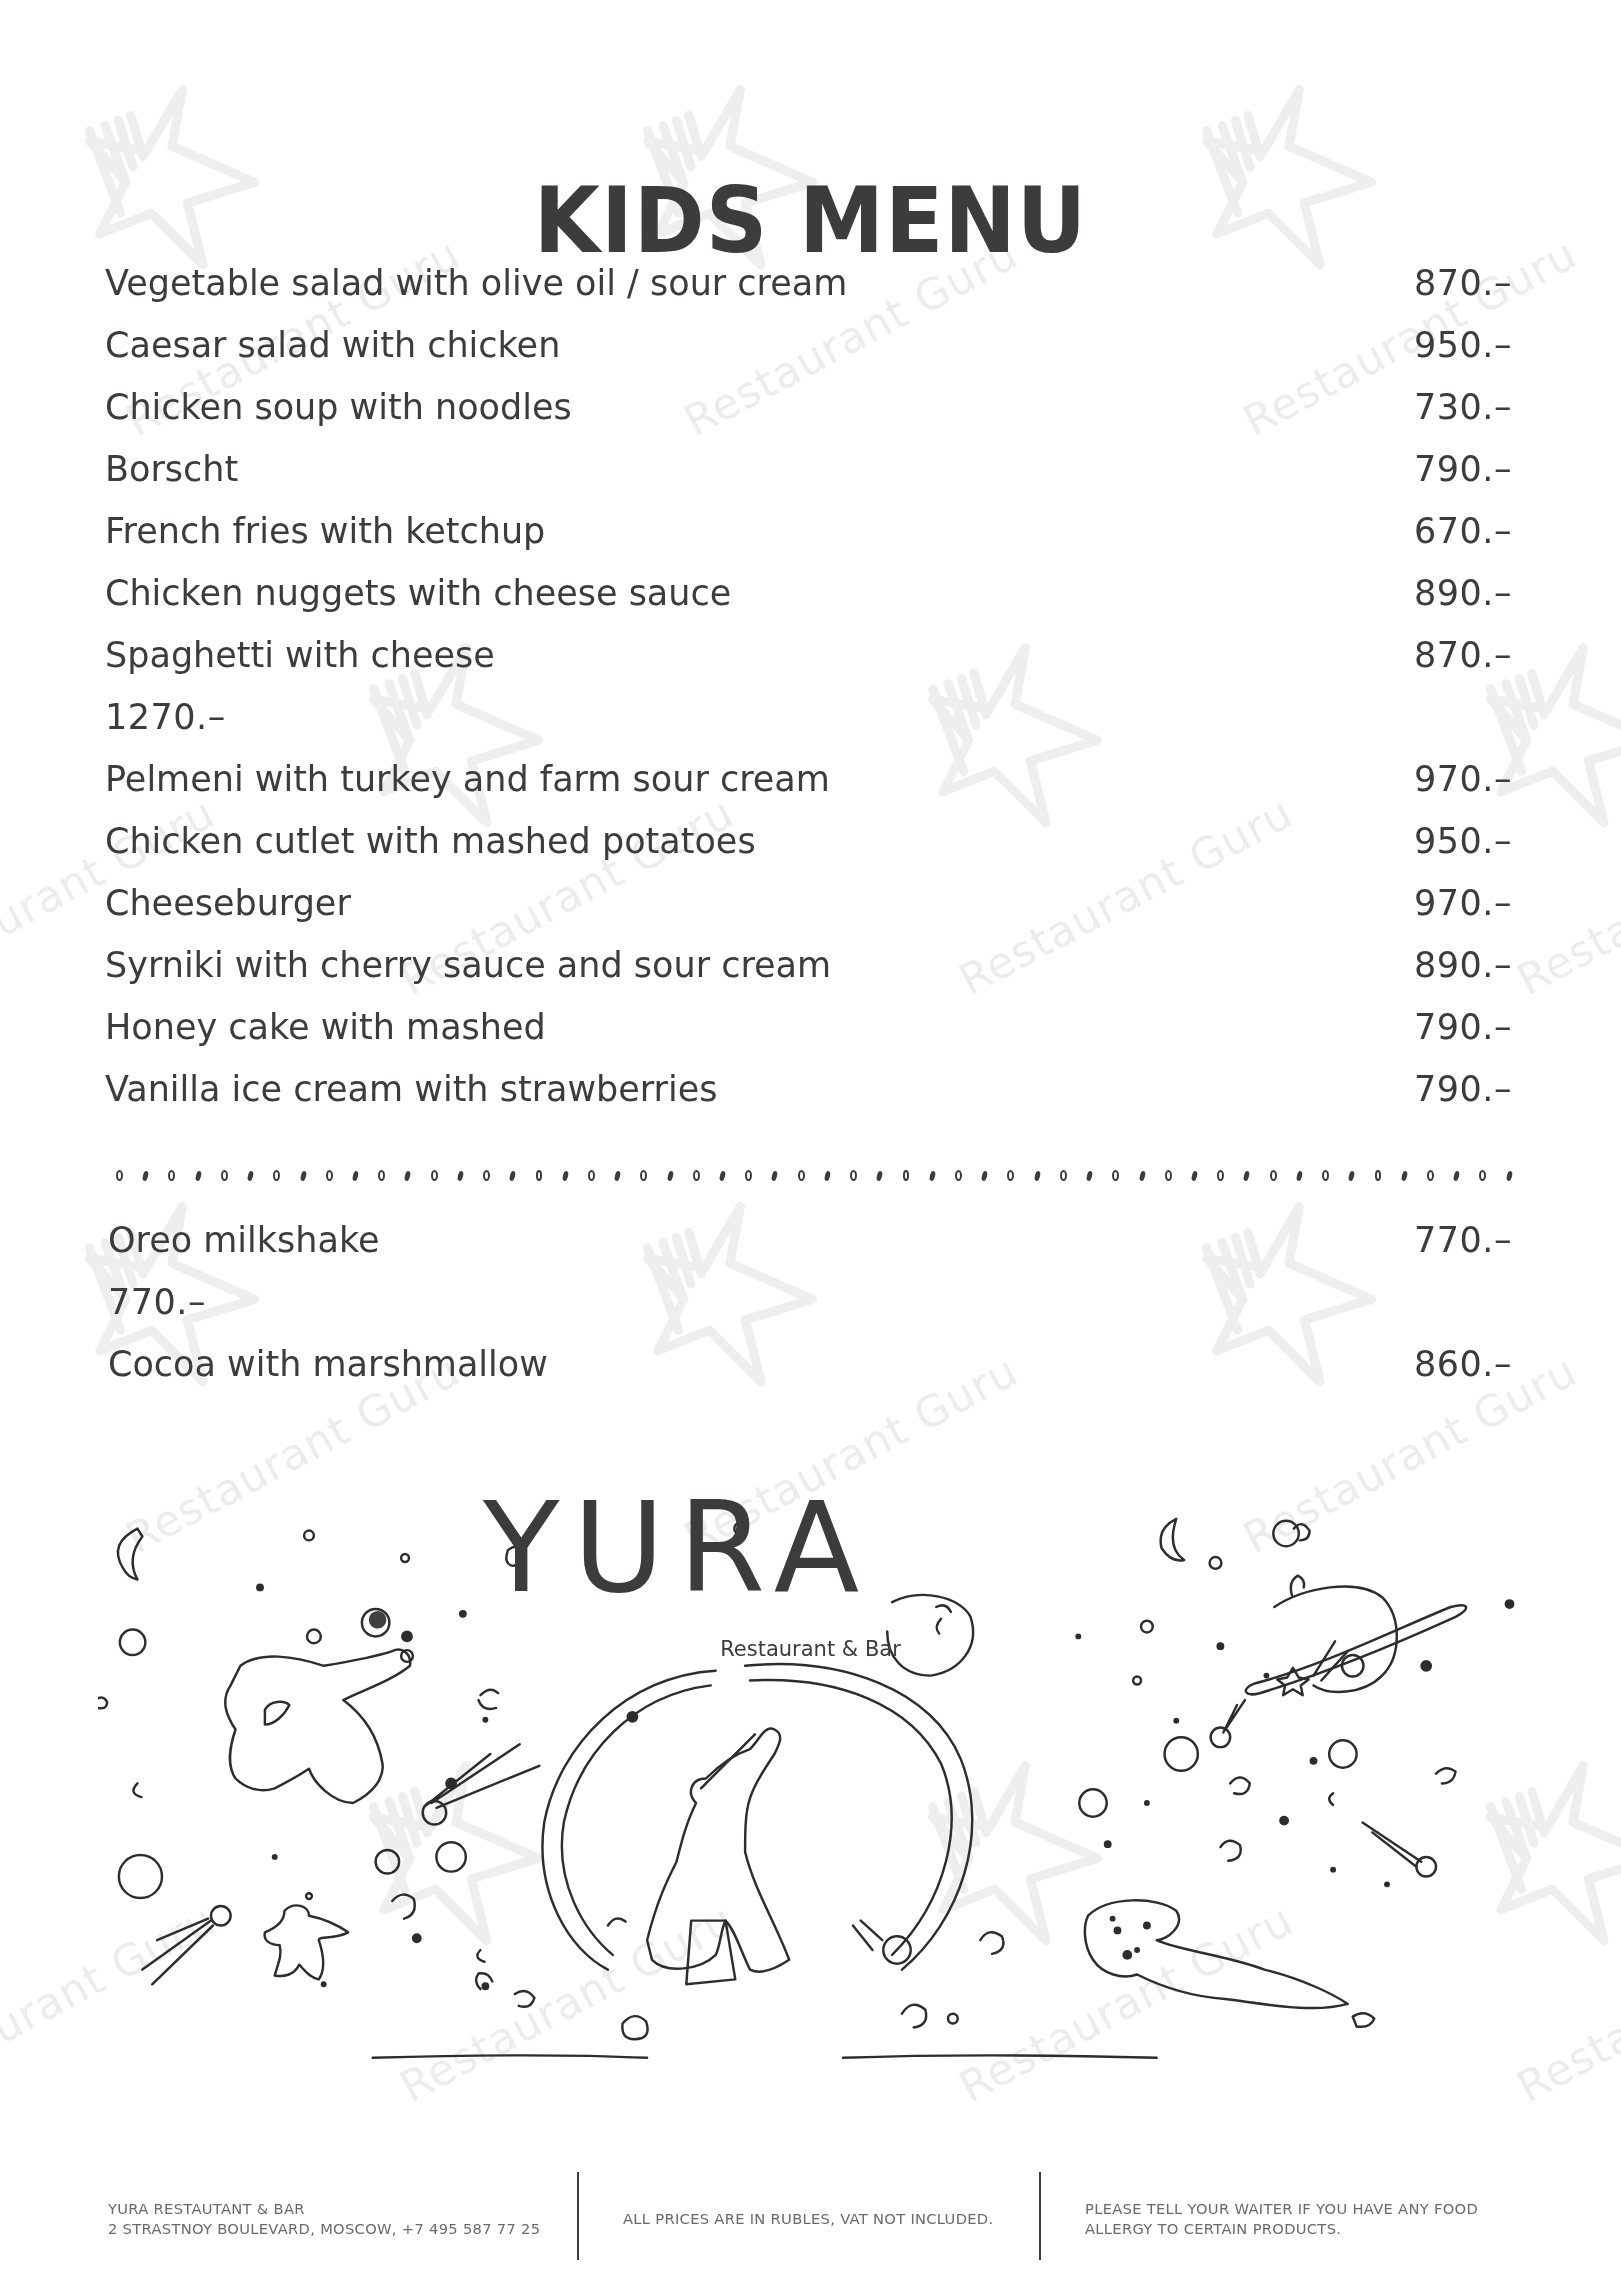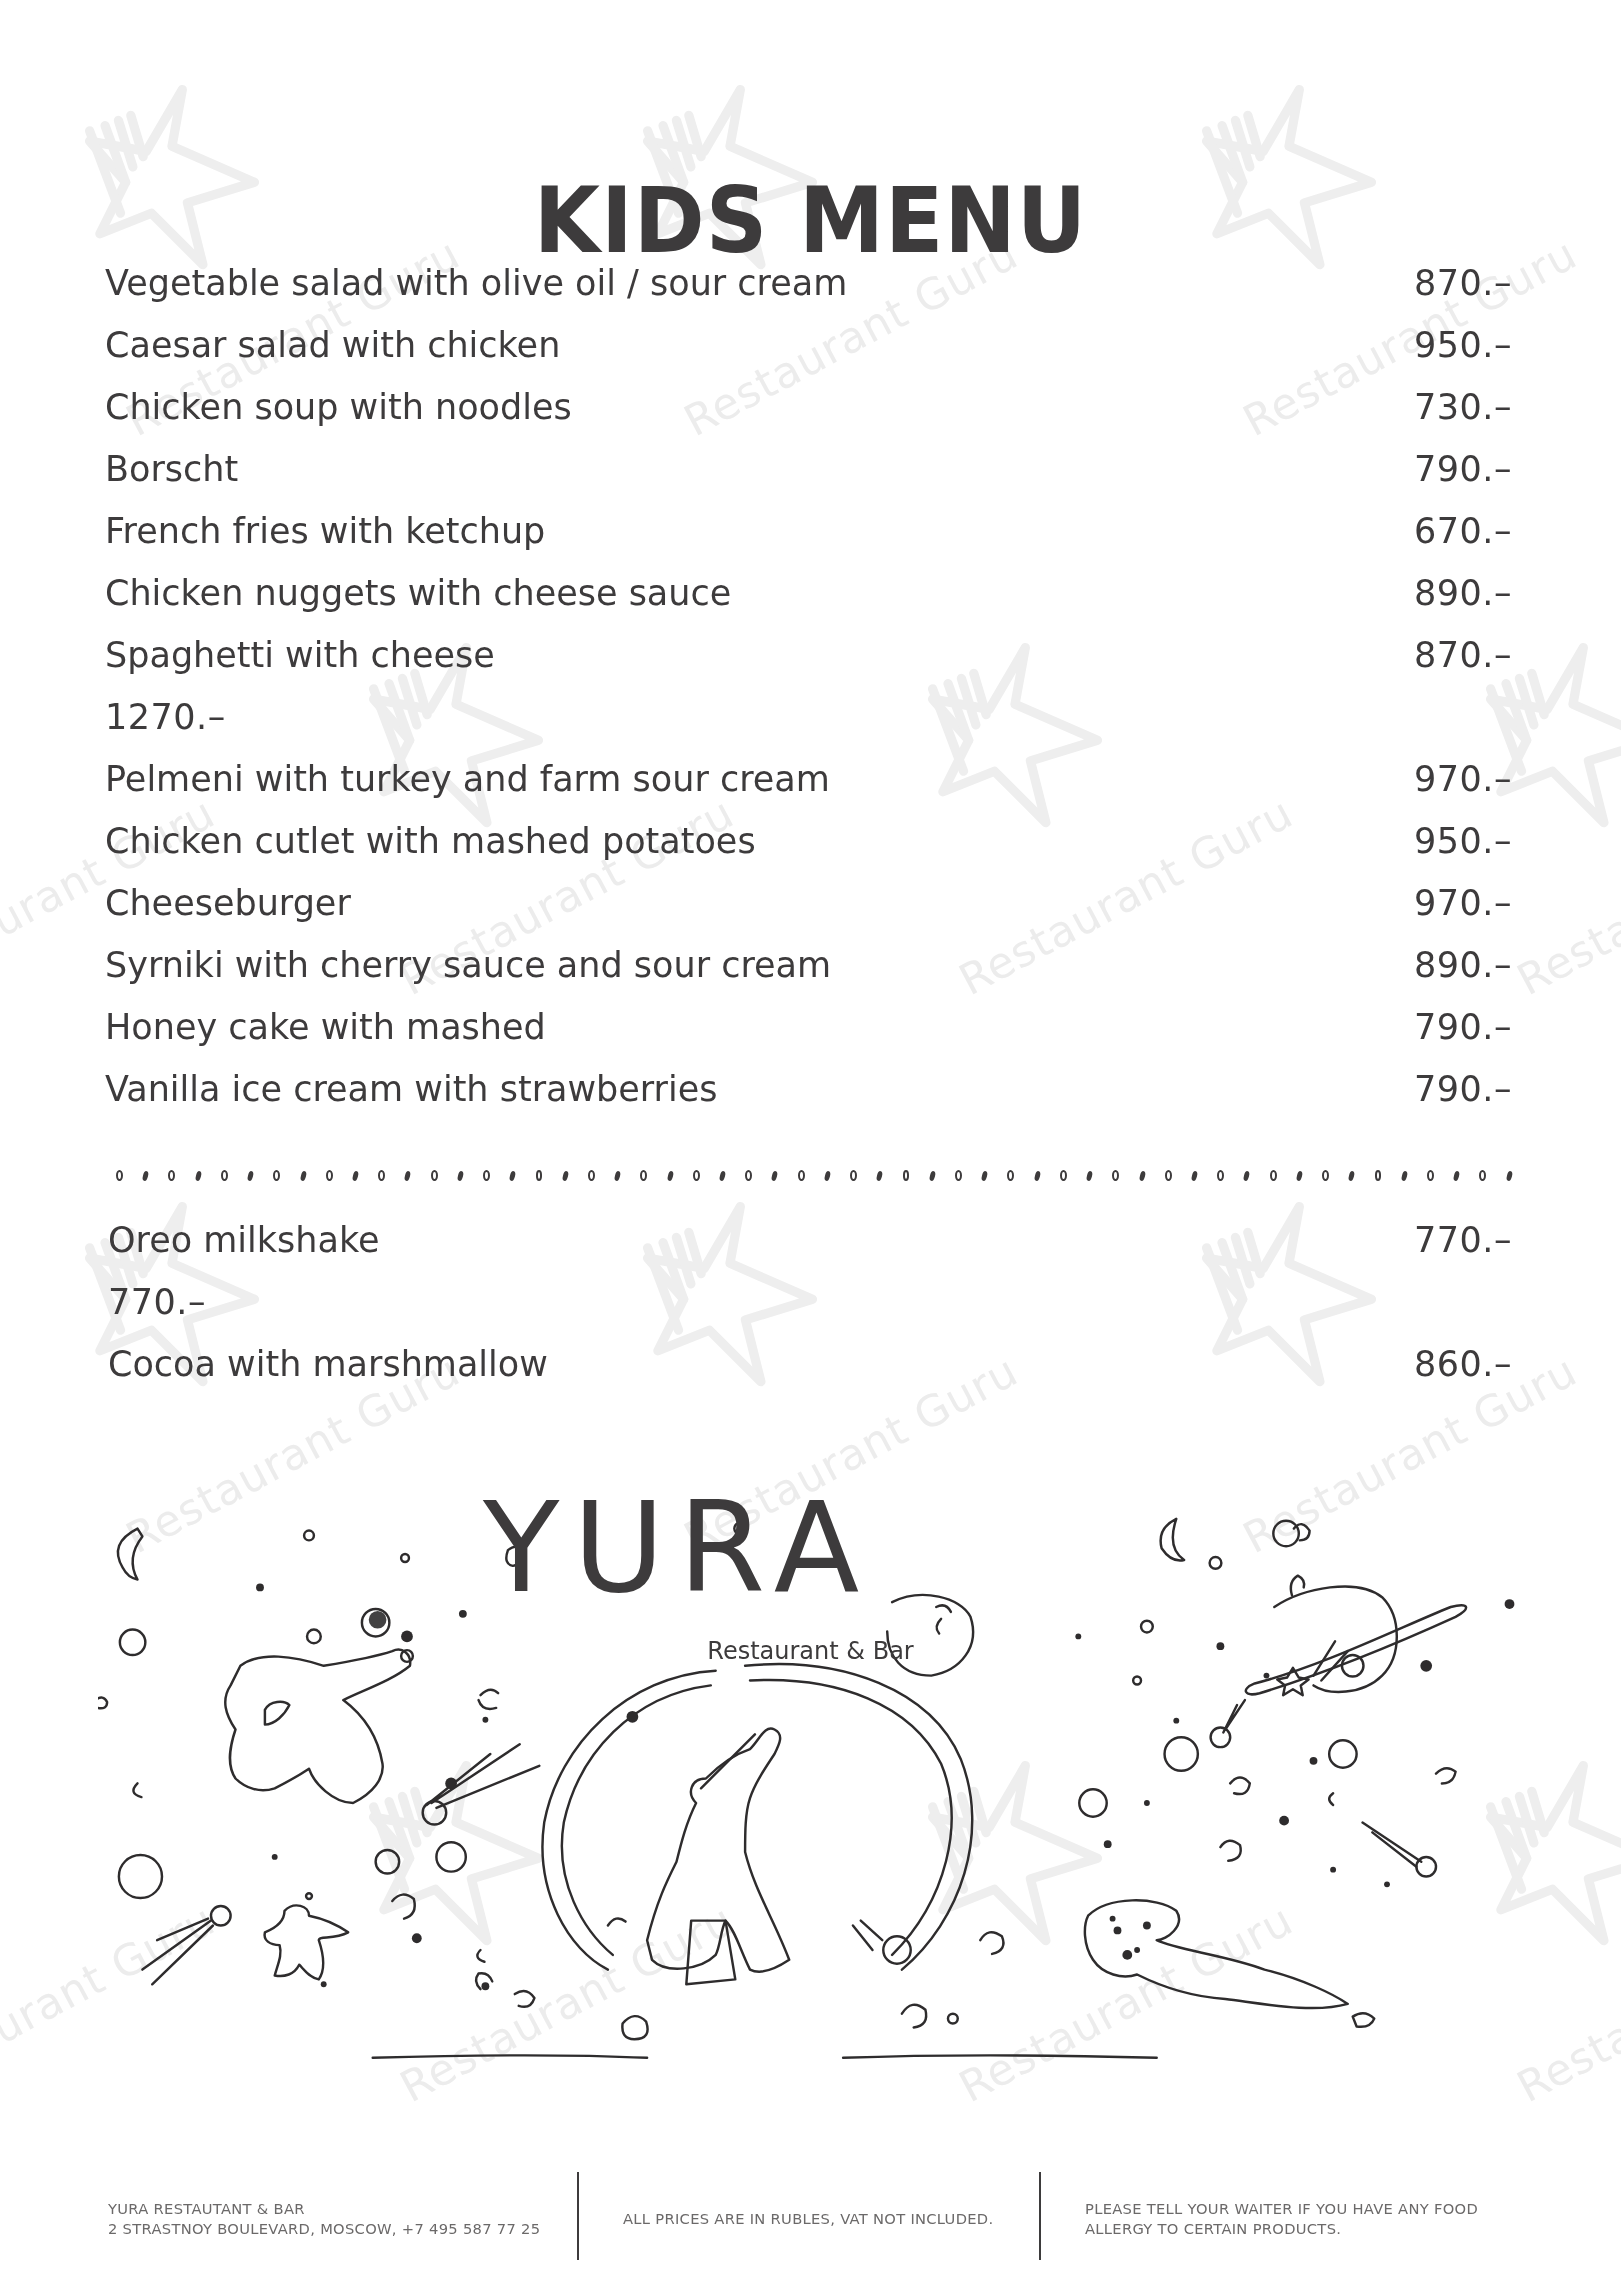--- a/index.html
+++ b/index.html
@@ -33,21 +33,21 @@
   .dot-o { width: 6.9px; height: 10.8px; border: 2px solid #3d3b3c; border-radius: 50%; box-sizing: border-box; }
   .dot-f { width: 4.9px; height: 9.8px; background: #3d3b3c; border-radius: 50%; transform: rotate(15deg); }
   .drinks-list { position: absolute; left: 108px; width: 1404px; top: 1220px; }
   .brand {
     position: absolute; top: 1485px; left: 0; width: 1356px; text-align: center;
     font-family: "DejaVu Sans", sans-serif; font-size: 125px; letter-spacing: 13.7px; color: #3d3b3c;
     font-weight: normal; line-height: 1;
   }
   .brand-sub {
     position: absolute; top: 1637px; left: 0; width: 1621px; text-align: center;
-    font-family: "DejaVu Sans", sans-serif; font-size: 24px; color: #3d3b3c;
+    font-family: "DejaVu Sans", sans-serif; font-size: 21px; color: #3d3b3c;
   }
   .illustration { position: absolute; left: 98px; top: 1509px; width: 1451px; height: 588px; }
   .footer { position: absolute; top: 2172px; left: 0; width: 1621px; height: 88px; }
   .footer-col {
     position: absolute; font-family: "DejaVu Sans", sans-serif; font-size: 14.7px; color: #6b6969;
     line-height: 19.6px; text-transform: uppercase; letter-spacing: 0.3px;
   }
   .footer-sep { position: absolute; top: 0; width: 2px; height: 88px; background: #3d3b3c; }
 </style>
 </head>

